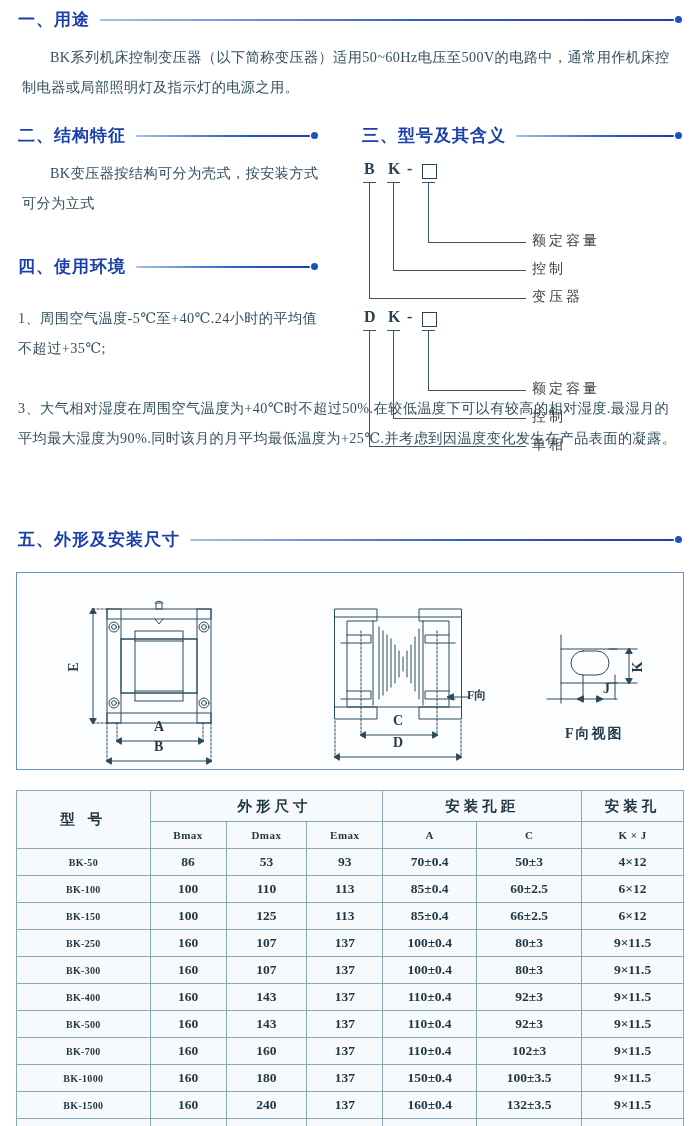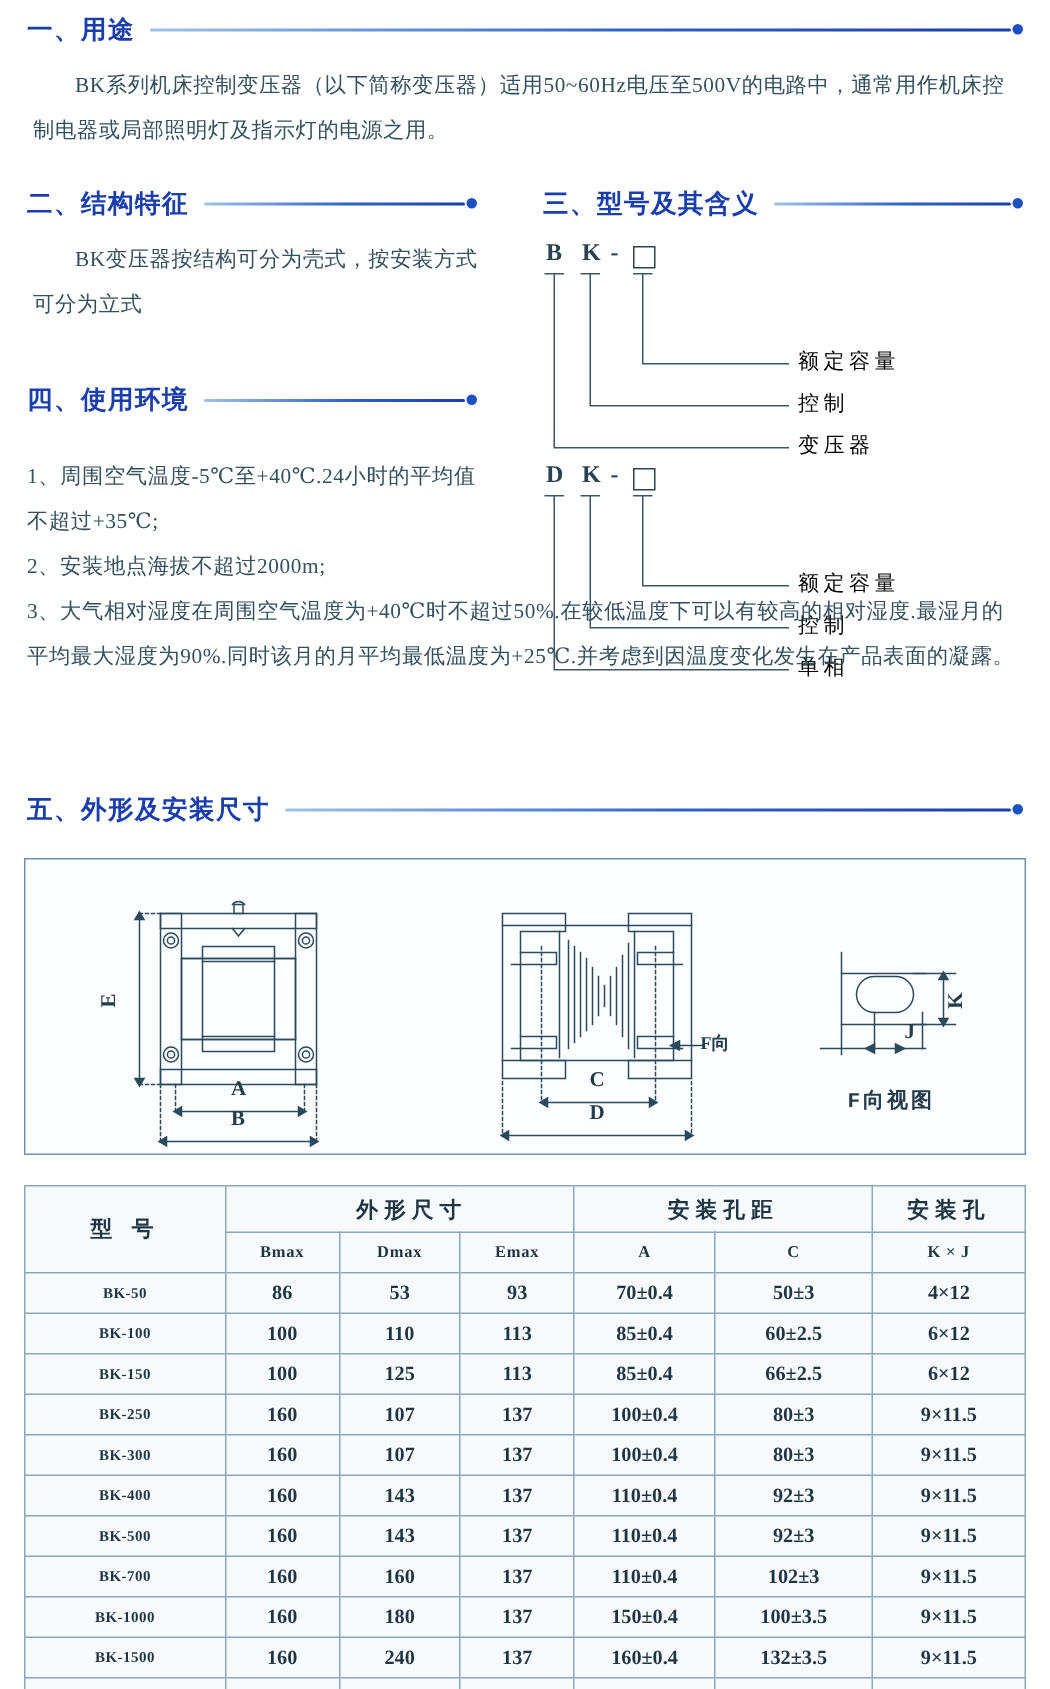--- a/index.html
+++ b/index.html
@@ -58,39 +58,39 @@
   }
   .mbox{
     position:absolute;width:13px;height:13px;
     border:1.3px solid #2b4252;background:transparent;
   }
   .vline{position:absolute;width:1.2px;background:#3a5668;}
   .hline{position:absolute;height:1.2px;background:#3a5668;}
   .mlabel{
     position:absolute;
     font-family:"Liberation Serif","DejaVu Serif",serif;
-    font-size:14px;color:#000000;letter-spacing:3px;
+    font-size:14px;color:#404040;letter-spacing:3px;
     white-space:nowrap;
   }
 
   
   .draw-box{
     position:absolute;
     border:1.4px solid #6f93b5;
     background:#fcfdfe;
     box-sizing:border-box;
   }
   .dim-label{
     position:absolute;
     font-family:"Liberation Serif","DejaVu Serif",serif;
     font-weight:bold;font-size:14px;color:#253c4c;
   }
   .view-cap{
     position:absolute;
-    font-family:Liberation Mono, monospace;
+    font-family:Liberation Serif, serif;
     font-weight:bold;font-size:14px;color:#253c4c;letter-spacing:2px;
   }
 
   
   table.spec{
     position:absolute;
     border-collapse:collapse;
     font-family:"Liberation Serif","DejaVu Serif",serif;
     color:#1f3543;
     background:#f7fbfd;
@@ -203,21 +203,20 @@
   <div class="sec-head" style="left:18px;top:255px;width:300px;">
     <span class="sec-title">四、</span>
     <span class="sec-title">使用环境</span>
     <span class="rule-wrap">
       <span class="rule"></span>
       <span class="rule-dot"></span>
     </span>
   </div>
 
   <div class="para" style="left:18px;top:303px;width:312px;">1、周围空气温度-5℃至+40℃.24小时的平均值不超过+35℃;</div>
-  <div class="para" style="left:18px;top:363px;width:312px;">2、安装地点海拔不超过2000m;</div>
   <div class="para" style="left:18px;top:393px;width:660px;">3、大气相对湿度在周围空气温度为+40℃时不超过50%.在较低温度下可以有较高的相对湿度.最湿月的平均最大湿度为90%.同时该月的月平均最低温度为+25℃.并考虑到因温度变化发生在产品表面的凝露。</div>
 
   <div class="sec-head" style="left:18px;top:528px;width:664px;">
     <span class="sec-title">五、</span>
     <span class="sec-title">外形及安装尺寸</span>
     <span class="rule-wrap">
       <span class="rule"></span>
       <span class="rule-dot"></span>
     </span>
   </div>

